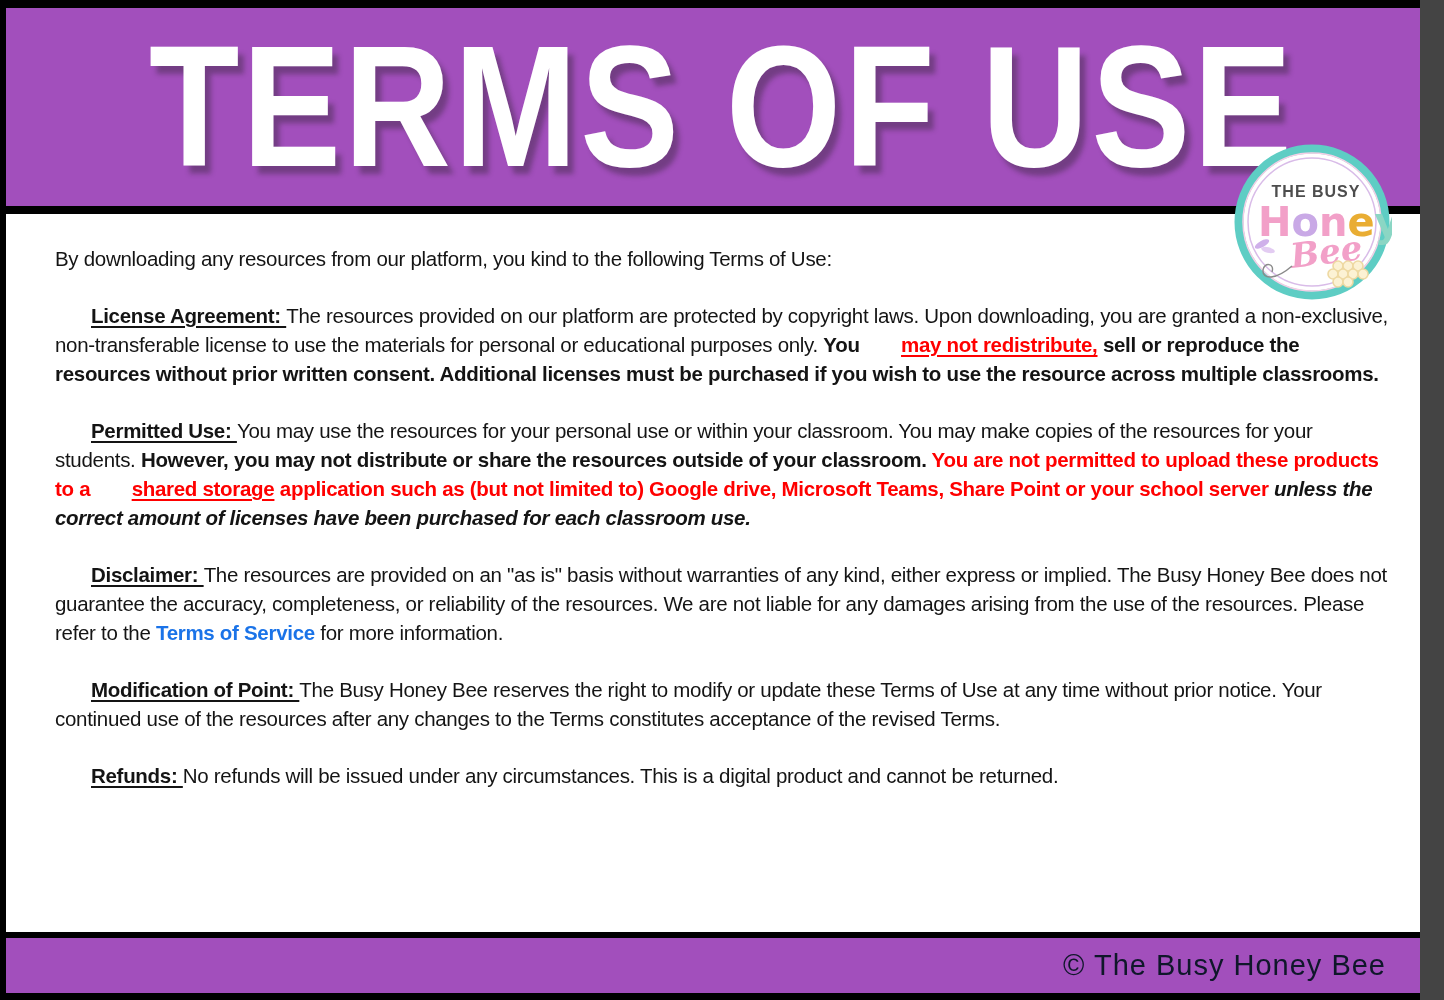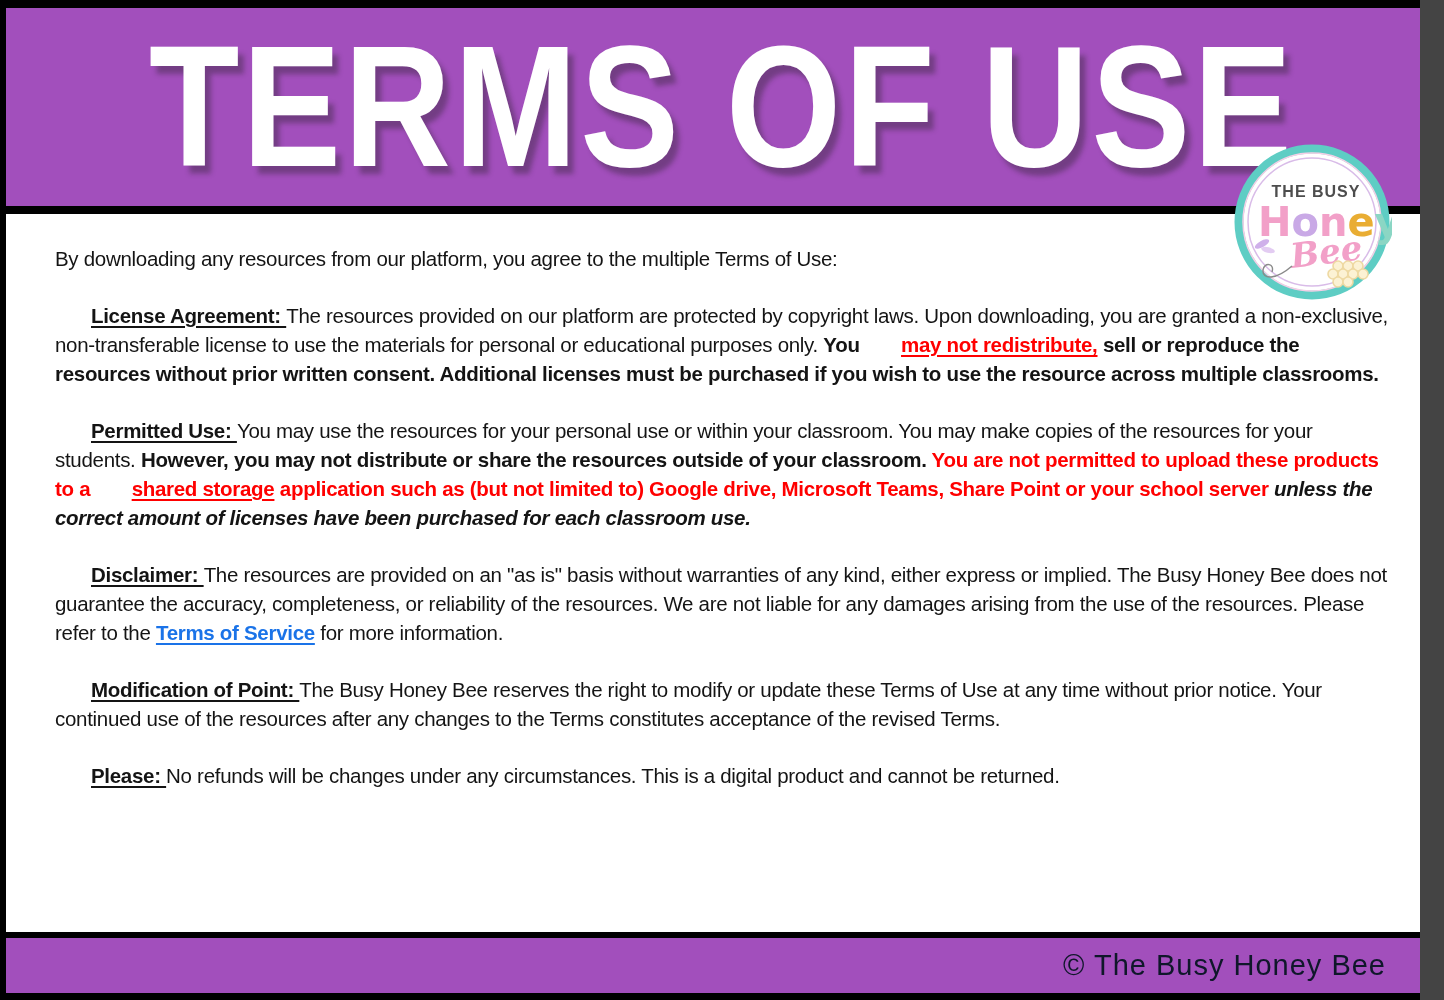--- a/index.html
+++ b/index.html
@@ -43,21 +43,21 @@
     line-height:29px;
     letter-spacing:-0.3px;
     color:var(--ink);
     margin:0 0 28px 0;
   }
   .para span{white-space:pre-wrap;}
   .b{font-weight:bold;}
   .i{font-style:italic;}
   .u{text-decoration:underline;text-decoration-thickness:2px;text-underline-offset:3px;margin-left:36px;}
   .red{color:var(--red);text-align:center;}
-  .link{color:var(--link);font-weight:bold;text-decoration:underline;text-decoration-thickness:2px;text-underline-offset:3px;cursor:pointer;}
+  .link{color:var(--link);font-weight:bold;text-decoration-thickness:2px;text-underline-offset:3px;cursor:pointer;}
   .footer{
     position:absolute;left:6px;top:938px;width:1432px;height:55px;
     background:var(--purple);
     display:flex;align-items:center;justify-content:flex-end;
     padding-right:52px;
   }
   .copyright{
     font-size:29px;
     color:#0f172a;
     letter-spacing:1px;
@@ -95,25 +95,25 @@
           <circle cx="111" cy="132" r="5"></circle>
           <circle cx="121" cy="132" r="5"></circle>
           <circle cx="131" cy="132" r="5"></circle>
         <circle cx="106" cy="140" r="5"></circle>
           <circle cx="116" cy="140" r="5"></circle>
       </g>
     </svg>
   </div>
 
   <main class="content">
-      <p class="para"><span class="">By downloading any resources from our platform, you agree to the multiple Terms of Use:</span></p>
+      <p class="para"><span class="">By downloading any resources from our platform, you kind to the following Terms of Use:</span></p>
       <p class="para"><span class="b u">License Agreement: </span><span class="">The resources provided on our platform are protected by copyright laws. Upon downloading, you are granted a non-exclusive, non-transferable license to use the materials for personal or educational purposes only. </span><span class="b">You </span><span class="b u red">may not redistribute,</span><span class="b"> sell or reproduce the resources without prior written consent. Additional licenses must be purchased if you wish to use the resource across multiple classrooms.</span></p>
       <p class="para"><span class="b u">Permitted Use: </span><span class="">You may use the resources for your personal use or within your classroom. You may make copies of the resources for your students. </span><span class="b">However, you may not distribute or share the resources outside of your classroom. </span><span class="b red">You are not permitted to upload these products to a </span><span class="b red u">shared storage</span><span class="b red"> application such as (but not limited to) Google drive, Microsoft Teams, Share Point or your school server </span><span class="b i">unless the correct amount of licenses have been purchased for each classroom use.</span></p>
       <p class="para"><span class="b u">Disclaimer: </span><span class="">The resources are provided on an "as is" basis without warranties of any kind, either express or implied. The Busy Honey Bee does not guarantee the accuracy, completeness, or reliability of the resources. We are not liable for any damages arising from the use of the resources. Please refer to the </span><span class="link">Terms of Service</span><span class=""> for more information.</span></p>
       <p class="para"><span class="b u">Modification of Point: </span><span class="">The Busy Honey Bee reserves the right to modify or update these Terms of Use at any time without prior notice. Your continued use of the resources after any changes to the Terms constitutes acceptance of the revised Terms.</span></p>
-      <p class="para"><span class="b u">Please: </span><span class="">No refunds will be changes under any circumstances. This is a digital product and cannot be returned.</span></p>
+      <p class="para"><span class="b u">Refunds: </span><span class="">No refunds will be issued under any circumstances. This is a digital product and cannot be returned.</span></p>
     </main>
 
   <footer class="footer">
     <span class="copyright">© The Busy Honey Bee</span>
   </footer>
 
 </div>
 
 </body></html>

